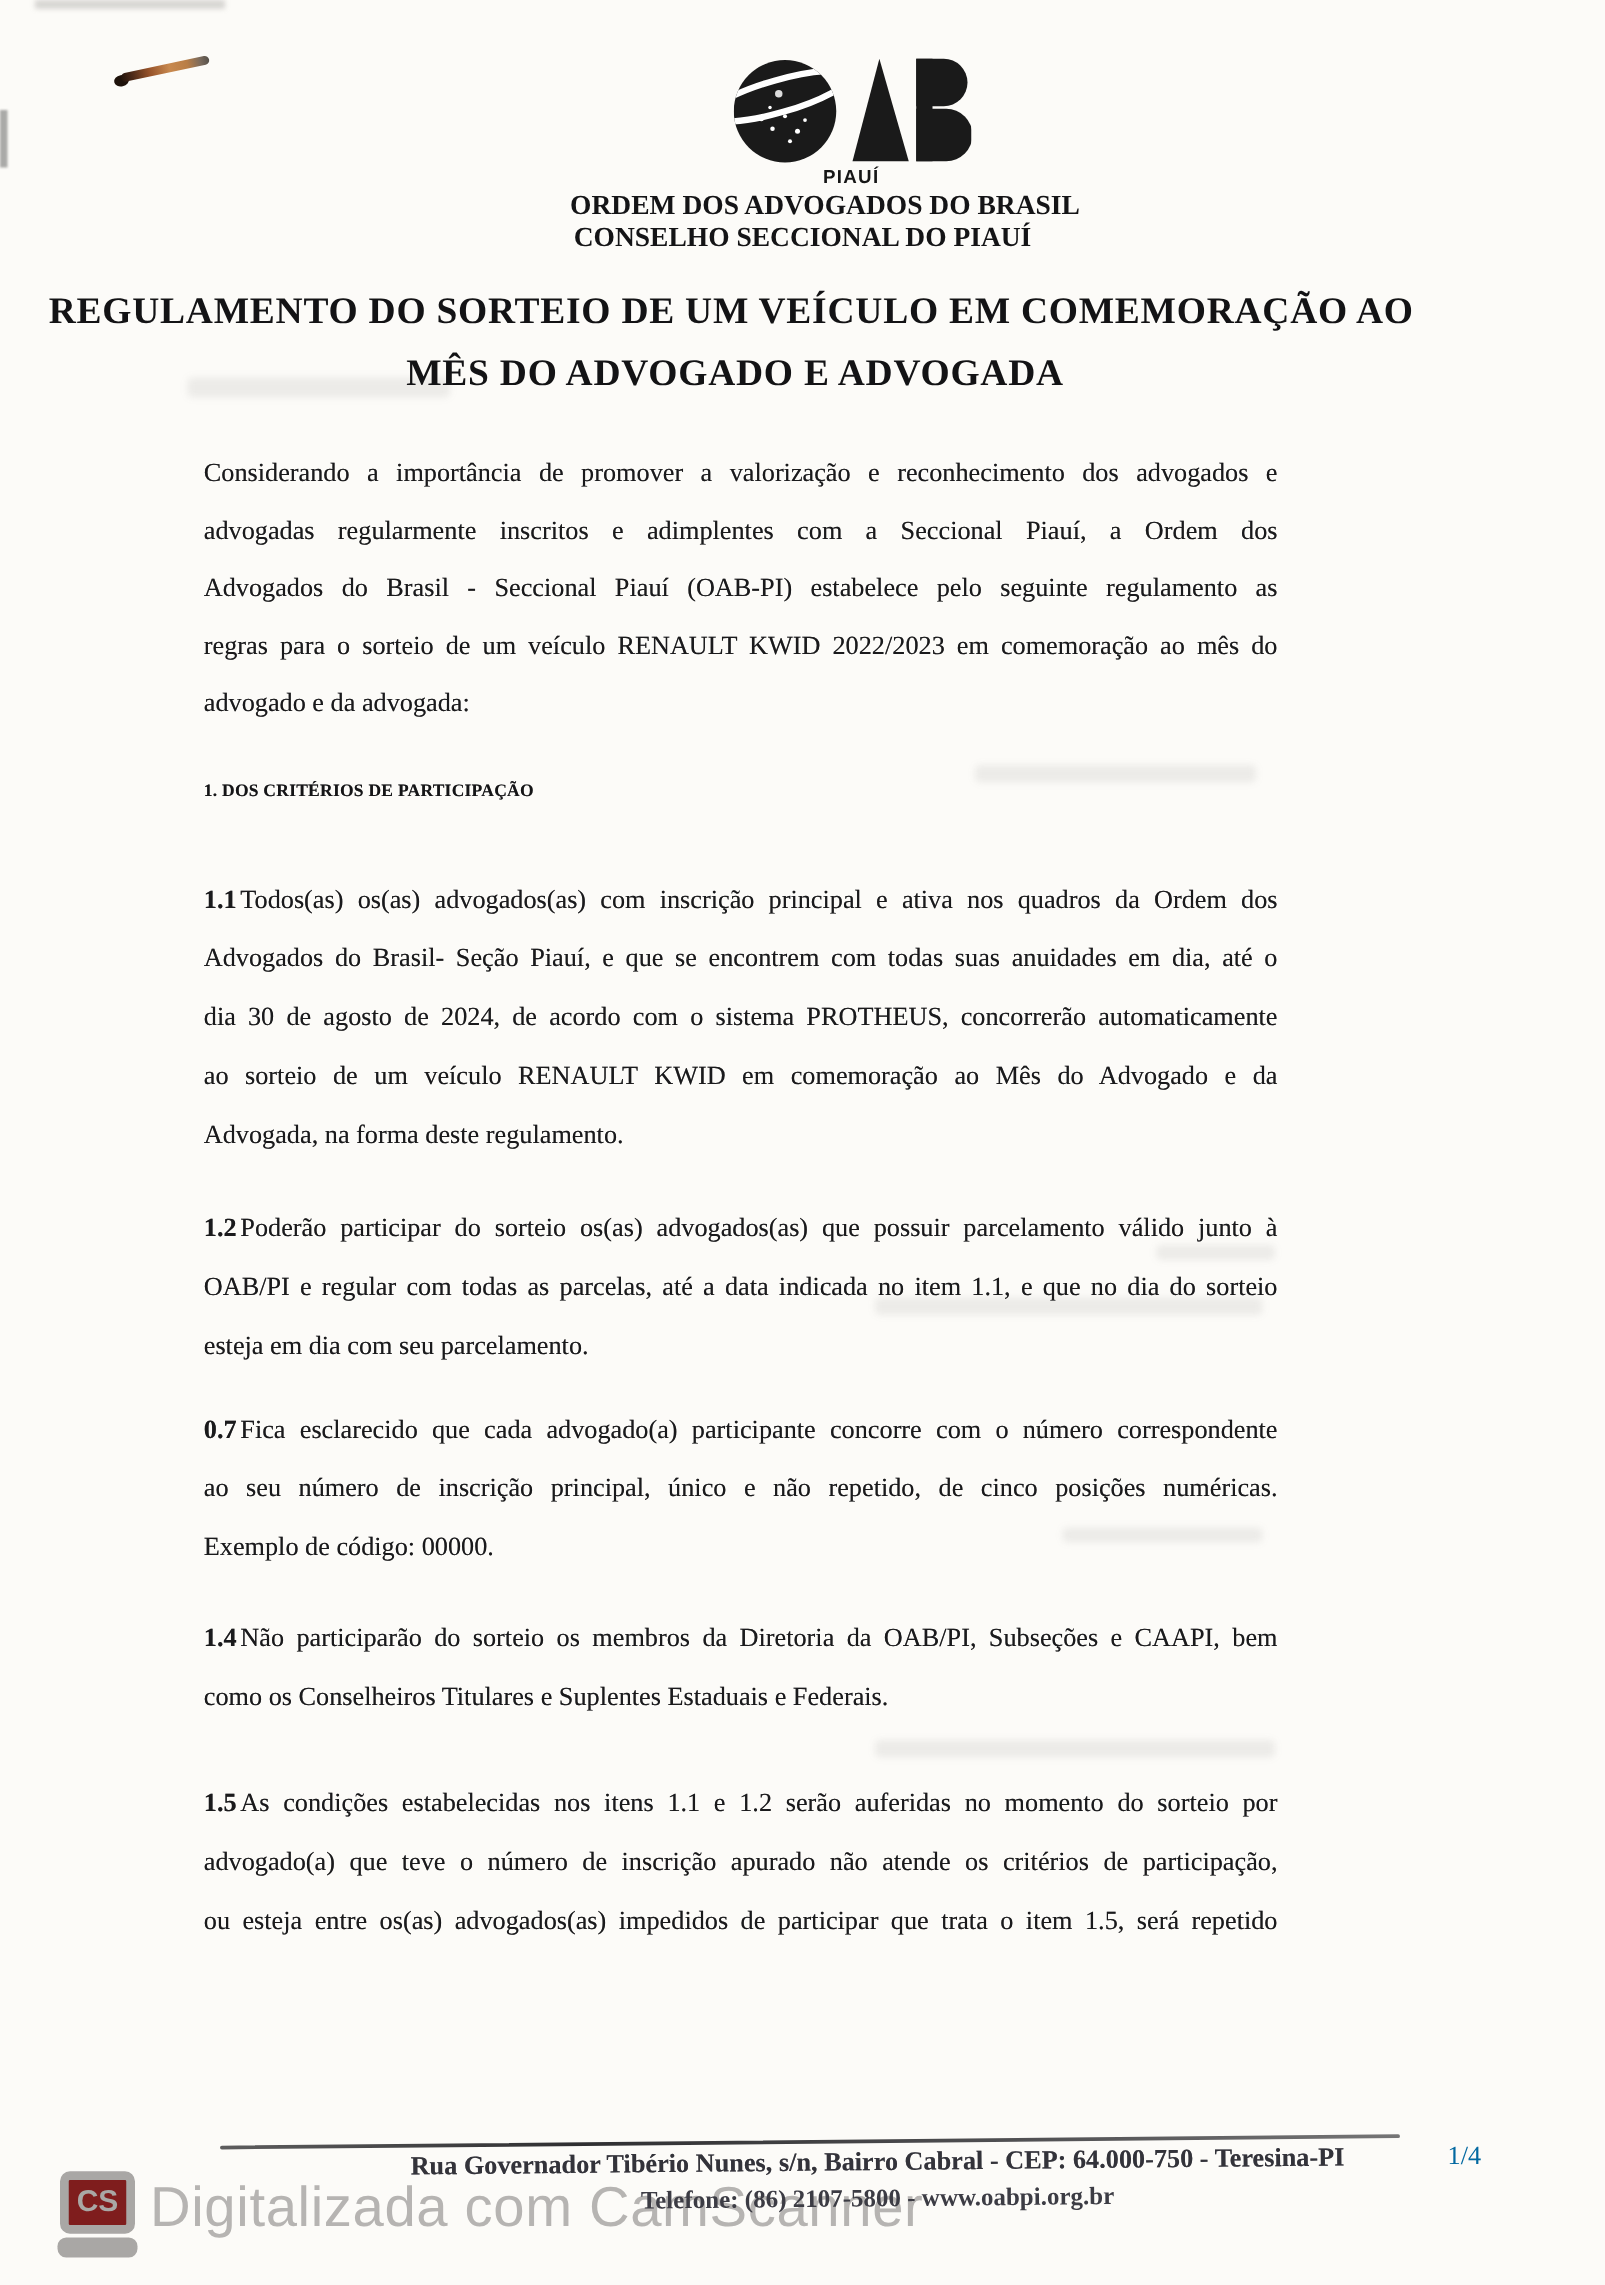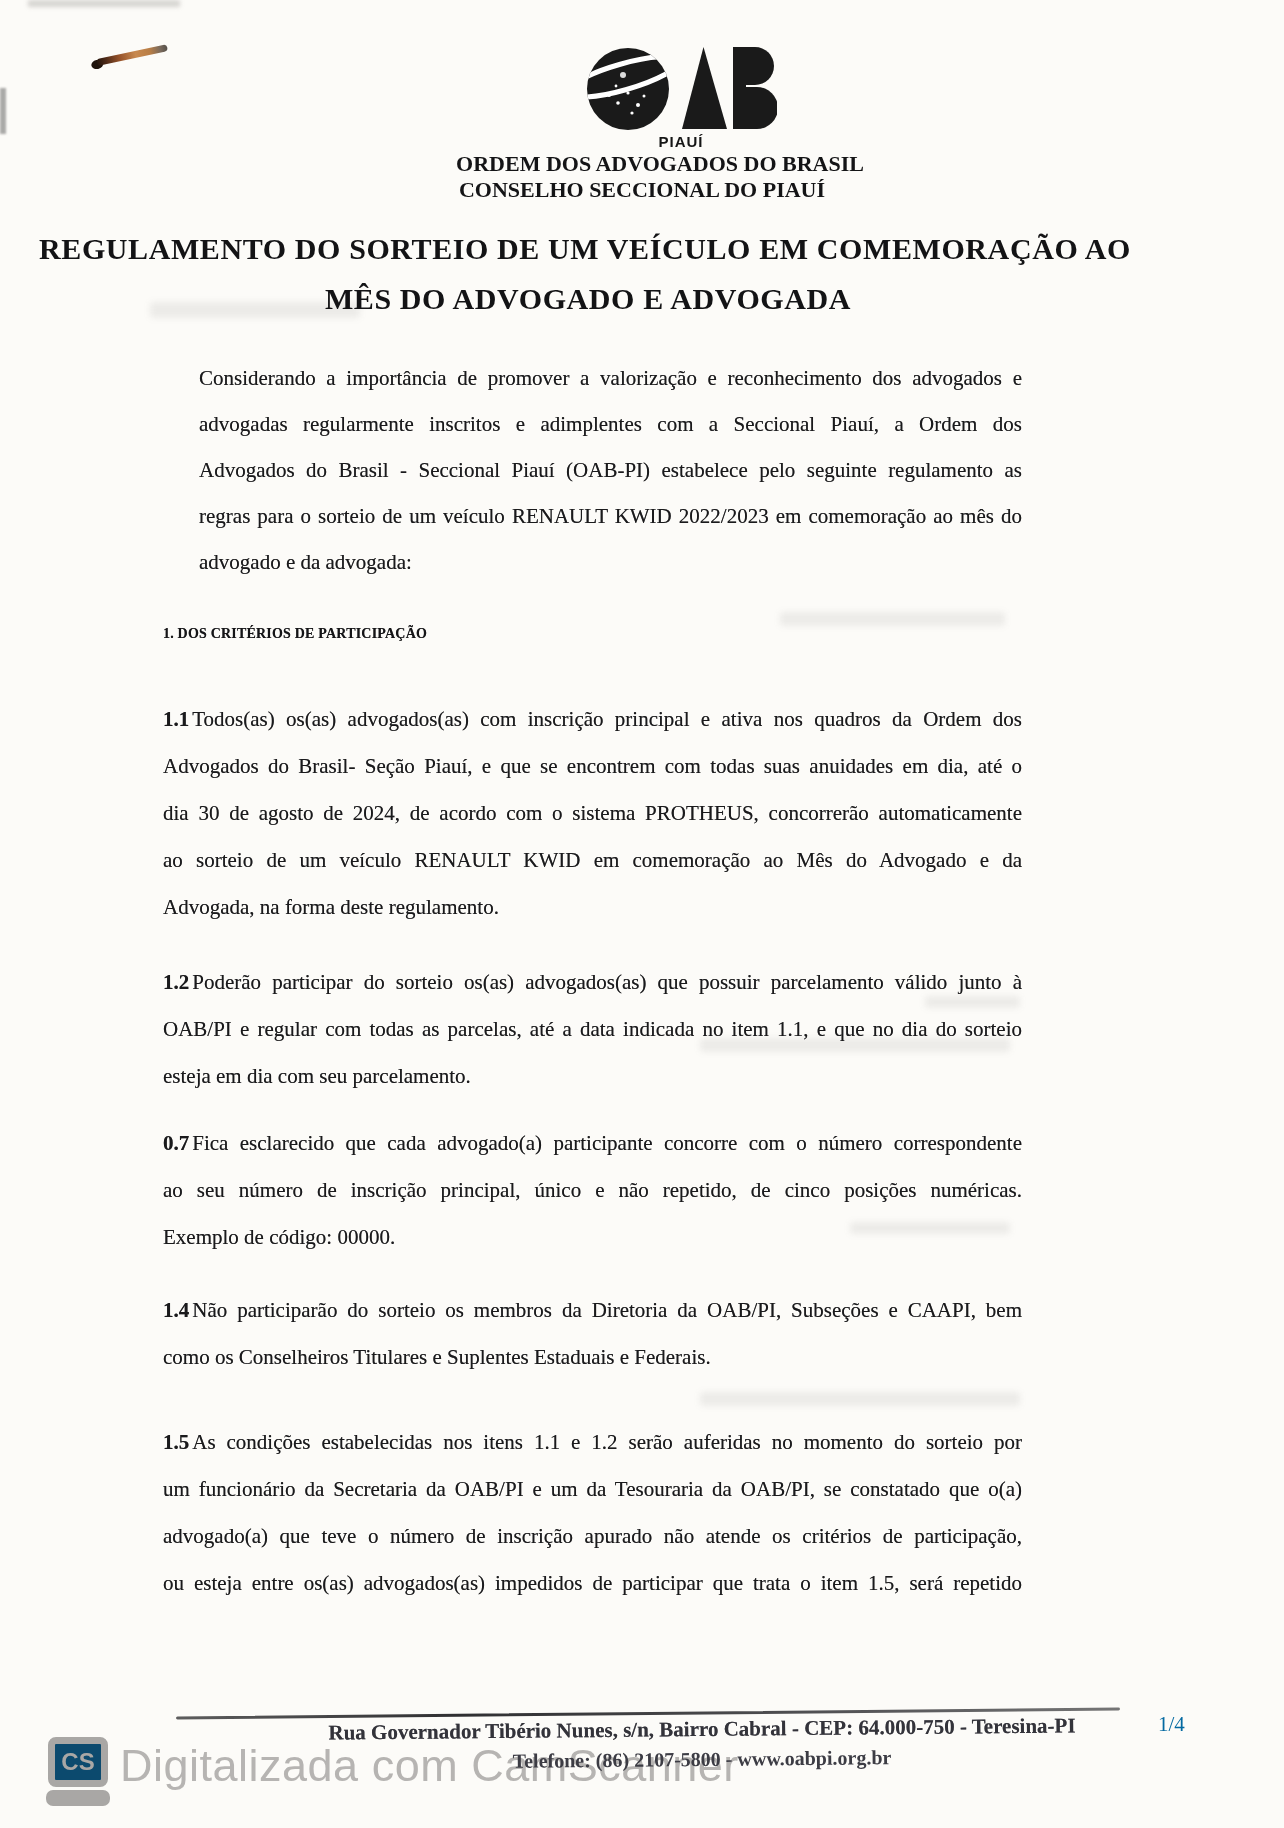--- a/index.html
+++ b/index.html
@@ -30,21 +30,21 @@
     font-weight:bold;font-size:30px;letter-spacing:.6px;white-space:nowrap;color:#131315;
   }
   .title1{left:585px;top:232px;}
   .title2{left:588px;top:282px;}
   
   .para{position:absolute;left:163px;width:859px;}
   .line{height:47px;line-height:47px;font-size:21px;
         text-align:justify;text-align-last:justify;white-space:normal;
         color:#1a1a1c;text-shadow:0 0 .4px rgba(10,10,12,.55);}
   .line.last{text-align-last:left;}
-  .intro .line{height:46px;line-height:46px;margin-left:36px;}
+  .intro .line{height:46px;line-height:46px;}
   .num{font-weight:bold;margin-right:3px;}
   .sec-heading{
     position:absolute;left:163px;top:626px;
     font-weight:bold;font-size:14px;letter-spacing:.2px;color:#151517;
     text-shadow:0 0 .4px rgba(10,10,12,.55);
   }
   
   .page-num{position:absolute;left:1158px;top:1712px;font-size:21px;color:#0369a1;}
   .footer-rule{
     position:absolute;left:176px;top:1712px;width:944px;height:3px;
@@ -63,21 +63,21 @@
   }
   
   .wm-text{
     position:absolute;left:120px;top:1740px;
     font-family:"Liberation Sans",sans-serif;font-size:45px;font-weight:400;
     color:#aaa8a6;opacity:.85;letter-spacing:.5px;white-space:nowrap;
   }
   .wm-icon{position:absolute;left:46px;top:1737px;width:64px;height:72px;}
   .wm-icon .sq{
     position:absolute;left:2px;top:0;width:46px;height:36px;
-    border:7px solid #a9a7a5;border-radius:8px;background:#0c4a6e;
+    border:7px solid #a9a7a5;border-radius:8px;background:#7f1d1d;
     display:flex;align-items:center;justify-content:center;
     font-family:"Liberation Sans",sans-serif;font-weight:bold;font-size:24px;color:#a9a7a5;
   }
   .wm-icon .bar{
     position:absolute;left:0;top:53px;width:64px;height:16px;
     background:#a9a7a5;border-radius:7px;
   }
   
   .pen-mark{position:absolute;left:90px;top:44px;width:80px;height:22px;transform:rotate(-12deg);}
   .pen-body{
@@ -170,21 +170,20 @@
     <div class="line last">Exemplo de código: 00000.</div>
   </div>
 
   <div class="para" style="top:1287px;">
     <div class="line"><b class="num">1.4</b><span>Não participarão do sorteio os membros da Diretoria da OAB/PI, Subseções e CAAPI, bem</span></div>
     <div class="line last">como os Conselheiros Titulares e Suplentes Estaduais e Federais.</div>
   </div>
 
   <div class="para" style="top:1419px;">
     <div class="line"><b class="num">1.5</b><span>As condições estabelecidas nos itens 1.1 e 1.2 serão auferidas no momento do sorteio por</span></div>
-    <div class="line">um funcionário da Secretaria da OAB/PI e um da Tesouraria da OAB/PI, se constatado que o(a)</div>
     <div class="line">advogado(a) que teve o número de inscrição apurado não atende os critérios de participação,</div>
     <div class="line">ou esteja entre os(as) advogados(as) impedidos de participar que trata o item 1.5, será repetido</div>
   </div>
 
   <div class="page-num">1/4</div>
 
   <div class="wm-icon">
     <div class="sq">CS</div>
     <div class="bar"></div>
   </div>

